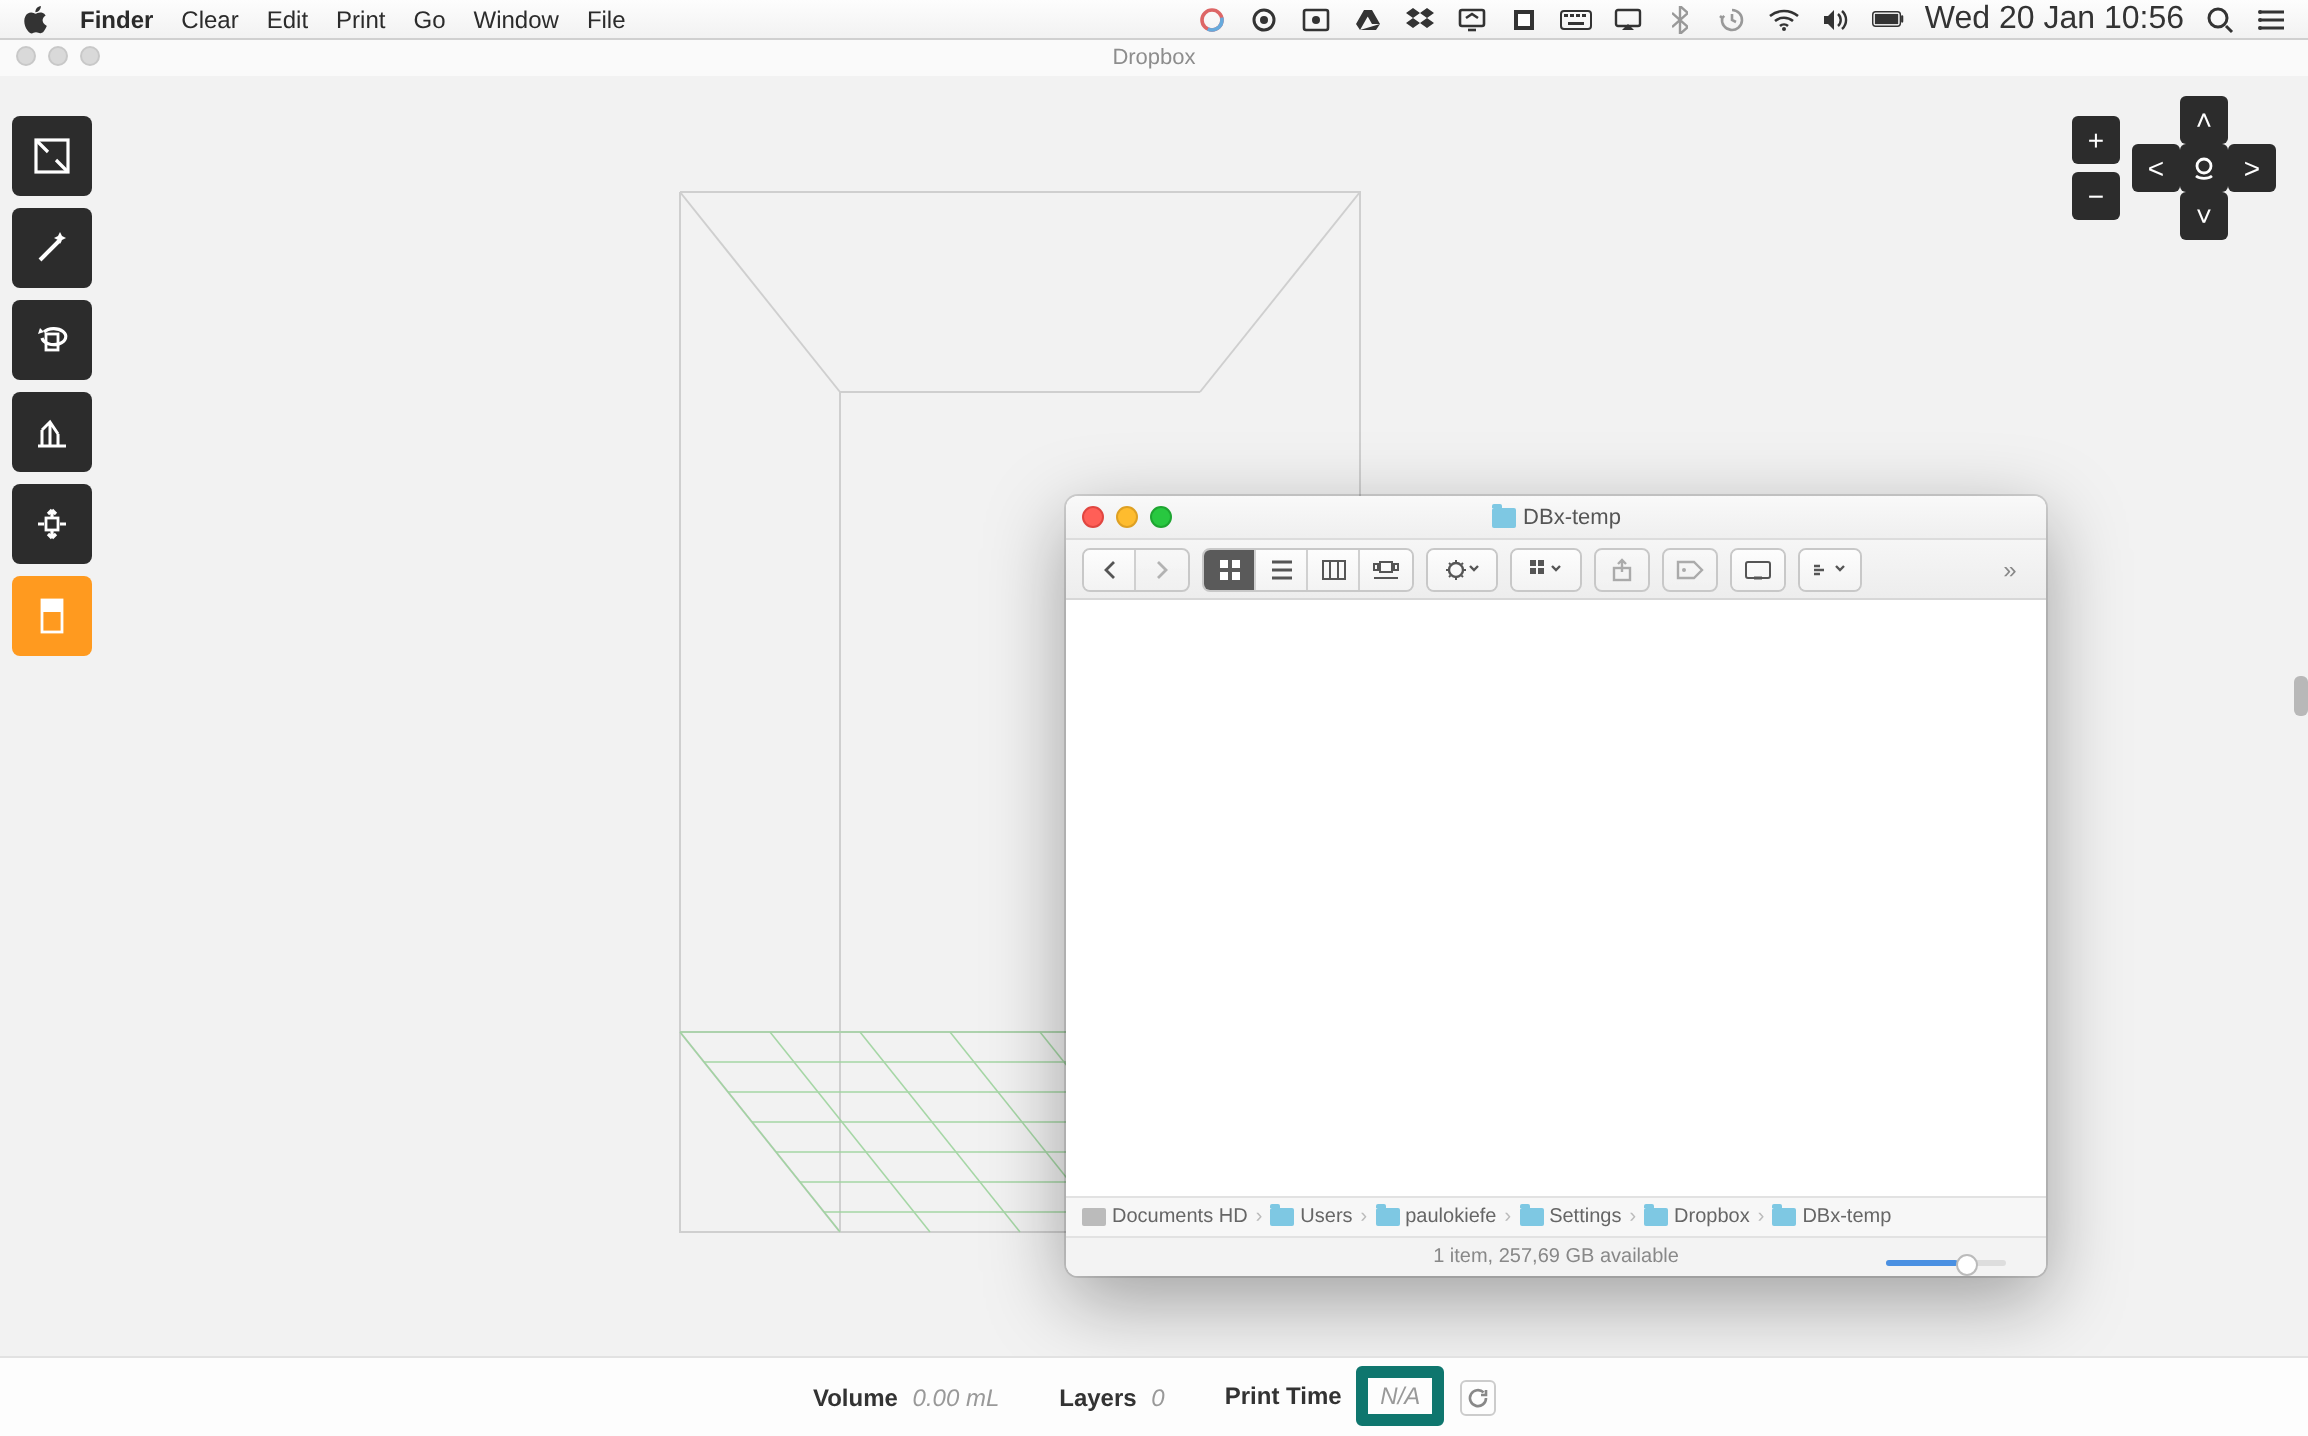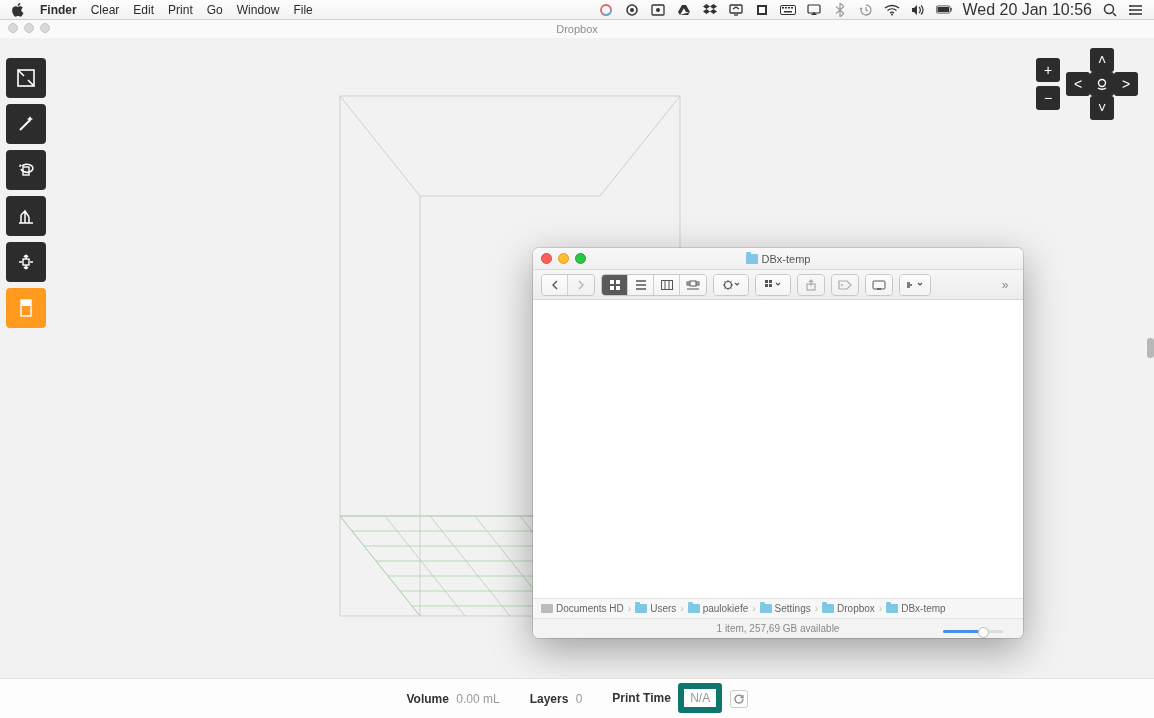--- a/index.html
+++ b/index.html
@@ -40,21 +40,21 @@
   .dpad .right{right:0;top:24px;}
   .dpad .center{left:24px;top:24px; background:#2c2c2c;}
   
   
   .buildbox { position:absolute; left:320px; top:18px; width:380px; height:600px; pointer-events:none;}
   .buildbox svg { width:100%; height:100%;}
   
   
   .statusbar { position:absolute; left:0; right:0; bottom:0; height:40px; background:#fdfdfd; border-top:1px solid #e2e2e2; display:flex; align-items:center; justify-content:center; gap:30px; font-size:12px; color:#666;}
   .statusbar .lbl { color:#333; font-weight:600; margin-right:4px;}
-  .statusbar .val { color:#999;}
+  .statusbar .val { color:#999;font-style:italic;}
   .statusbar .refresh { width:18px;height:18px;border:1px solid #ccc;border-radius:3px;display:inline-flex;align-items:center;justify-content:center;margin-left:4px;color:#888;vertical-align:middle;}
   .statusbar .settingsbox { border:1px solid #d0d0d0; border-radius:3px; padding:3px 10px; color:#888;}
   
   
   .finder { position:absolute; left:533px; top:210px; width:490px; height:390px; background:#fff; border-radius:6px; box-shadow:0 12px 40px rgba(0,0,0,.35), 0 0 0 1px rgba(0,0,0,.12);}
   .finder .ftitle { height:22px; background:linear-gradient(#f9f9f9,#efefef); border-bottom:1px solid #dcdcdc; border-radius:6px 6px 0 0; display:flex; align-items:center; justify-content:center; font-size:11px; color:#555; position:relative;}
   .finder .ftlights { position:absolute; left:8px; top:5px; display:flex; gap:6px;}
   .ftl { width:11px;height:11px;border-radius:50%;}
   .ftl.r{background:#ff5f57;border:1px solid #e04640;}
   .ftl.y{background:#febc2e;border:1px solid #dea023;}

